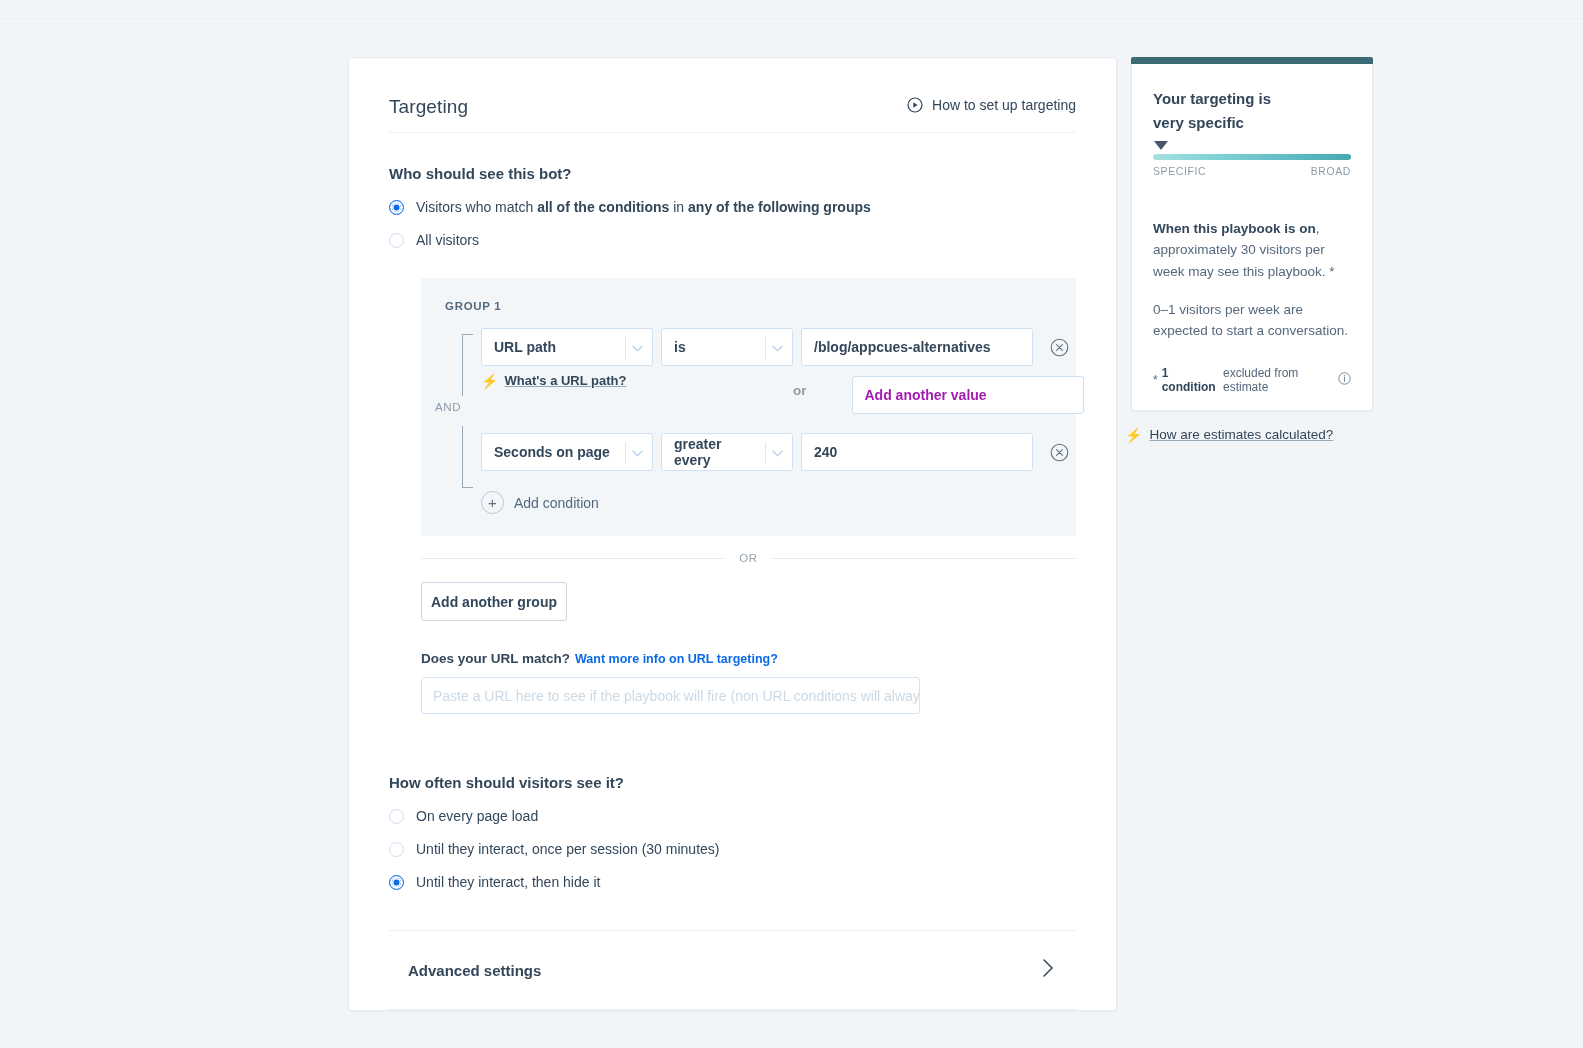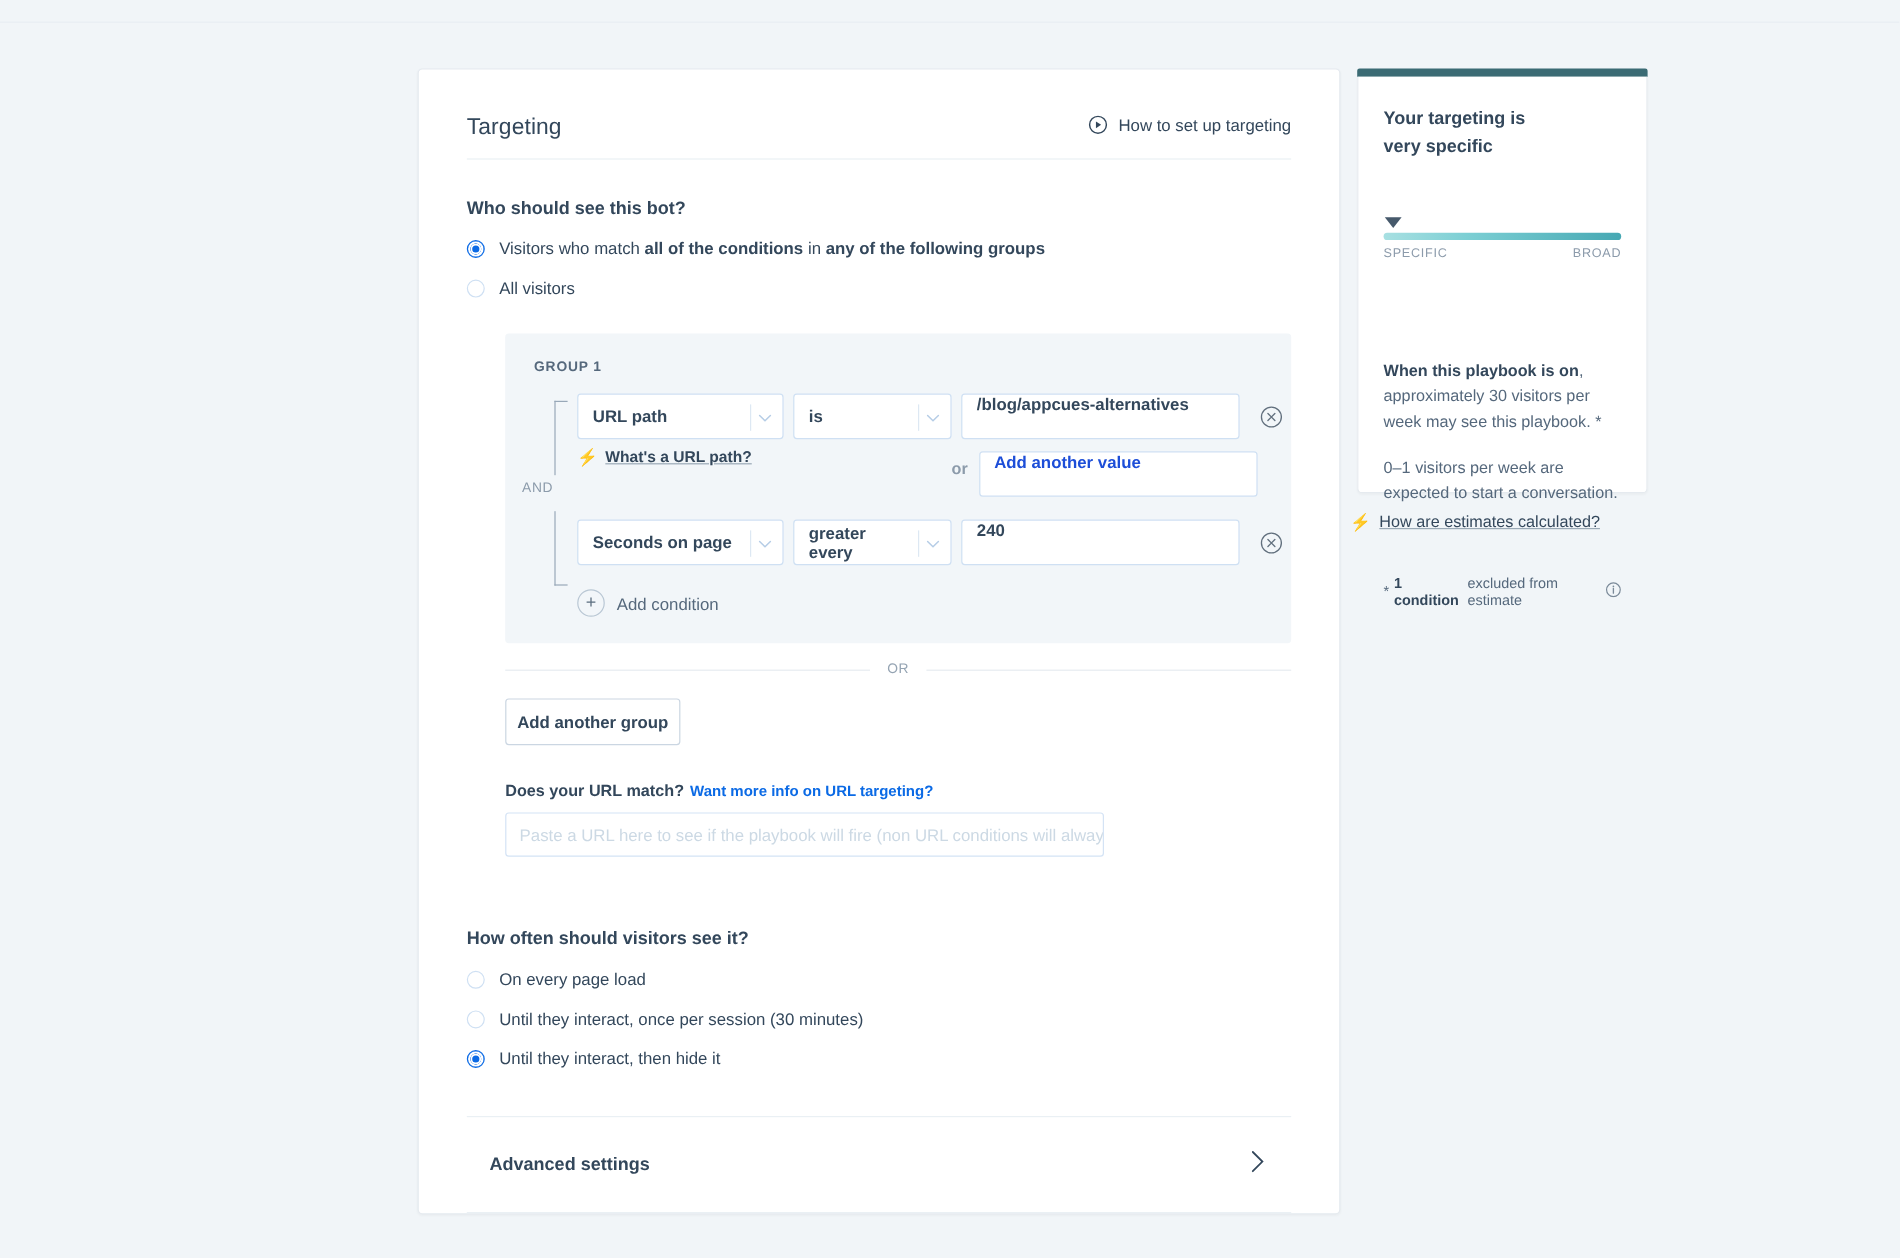--- a/index.html
+++ b/index.html
@@ -191,27 +191,27 @@
     right: 9px; top: 50%;
     transform: translateY(-50%);
   }
   .txt {
     height: 38px;
     width: 232px;
     border: 1px solid #cfe0f3;
     border-radius: 3px;
     background: #fff;
     display: flex;
-    align-items: flex-start;
+    align-items: center;
     padding: 0 12px;
     font-size: 14px;
     color: #33475b;
     cursor: text;
   }
-  .txt.ph { color: #1d4ed8; }
+  .txt.ph { color: #a21caf; margin-left: 36px; }
   .remove-btn {
     width: 19px; height: 19px;
     margin-left: 9px;
     cursor: pointer;
     flex: 0 0 auto;
   }
 
   
   .sub-row {
     display: flex;
@@ -349,21 +349,20 @@
   .side-card {
     background: #ffffff;
     border: 1px solid #e5eaef;
     border-top: none;
     border-radius: 0 0 4px 4px;
     padding: 23px 21px 16px 21px;
     height: 347px;
     display: flex;
     flex-direction: column;
     box-shadow: 0 1px 2px rgba(0,0,0,0.03);
-    gap: 40px;
   }
   .side-topbar {
     height: 7px;
     background: #3b6b74;
     border-radius: 2px 2px 0 0;
   }
   .side-title {
     font-size: 15px;
     font-weight: 700;
     color: #33475b;

